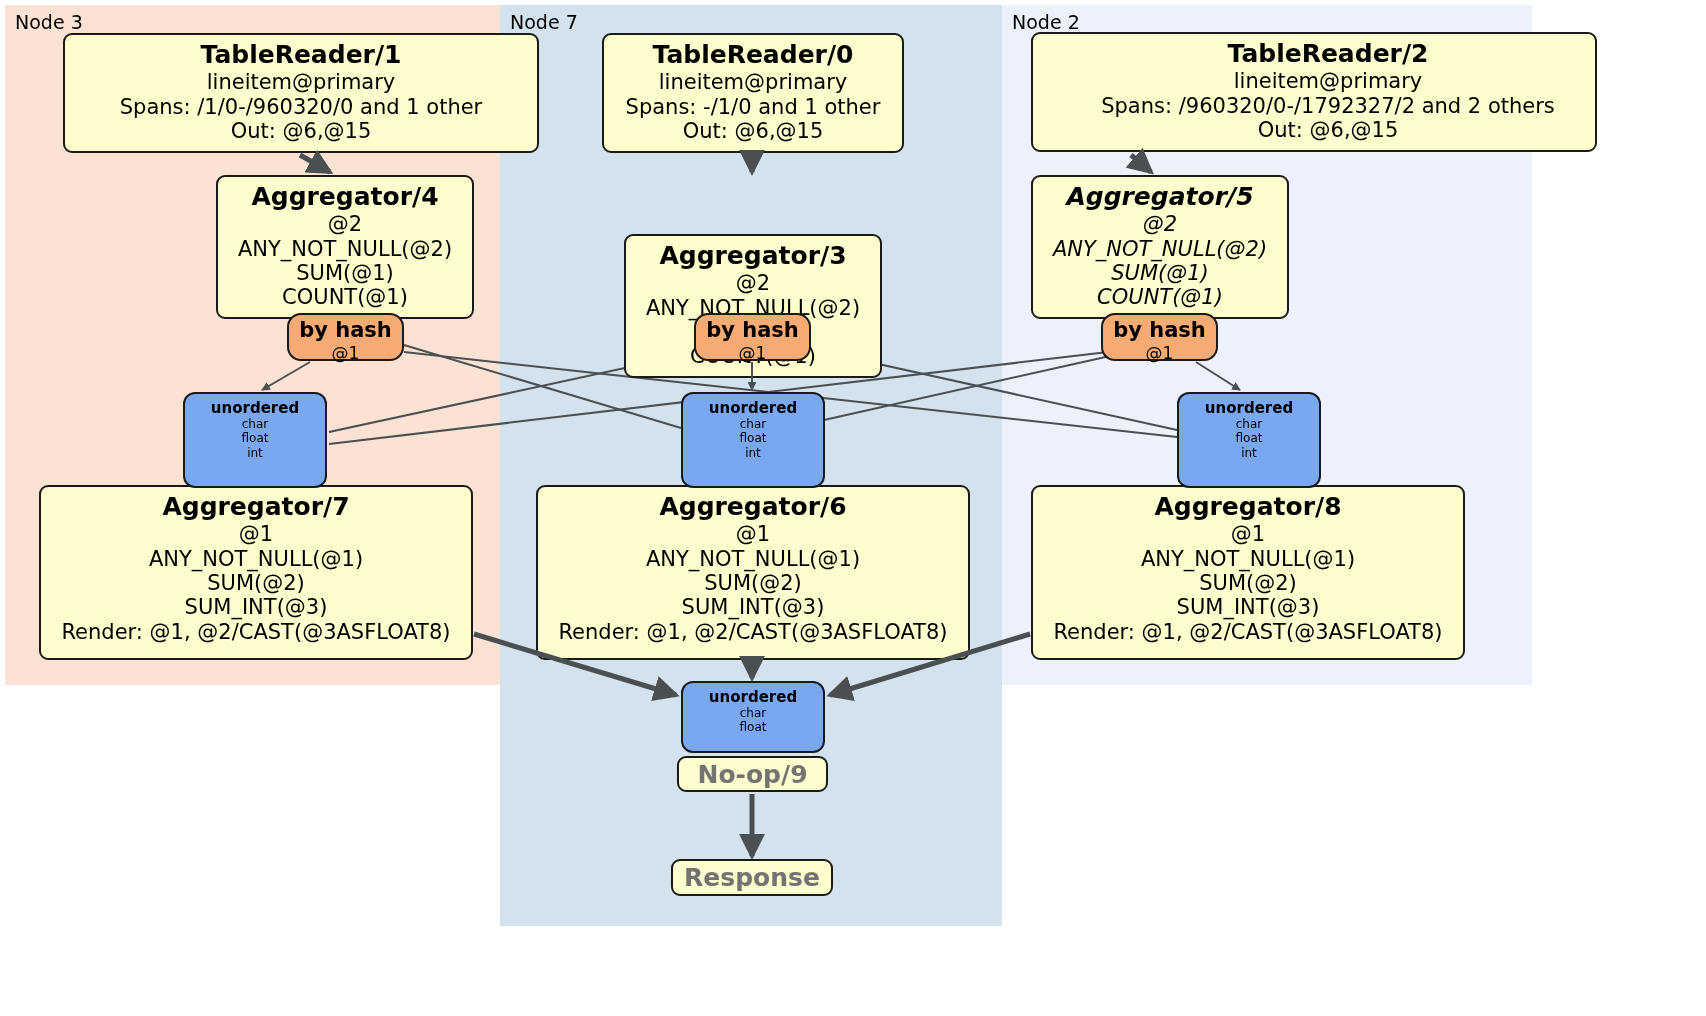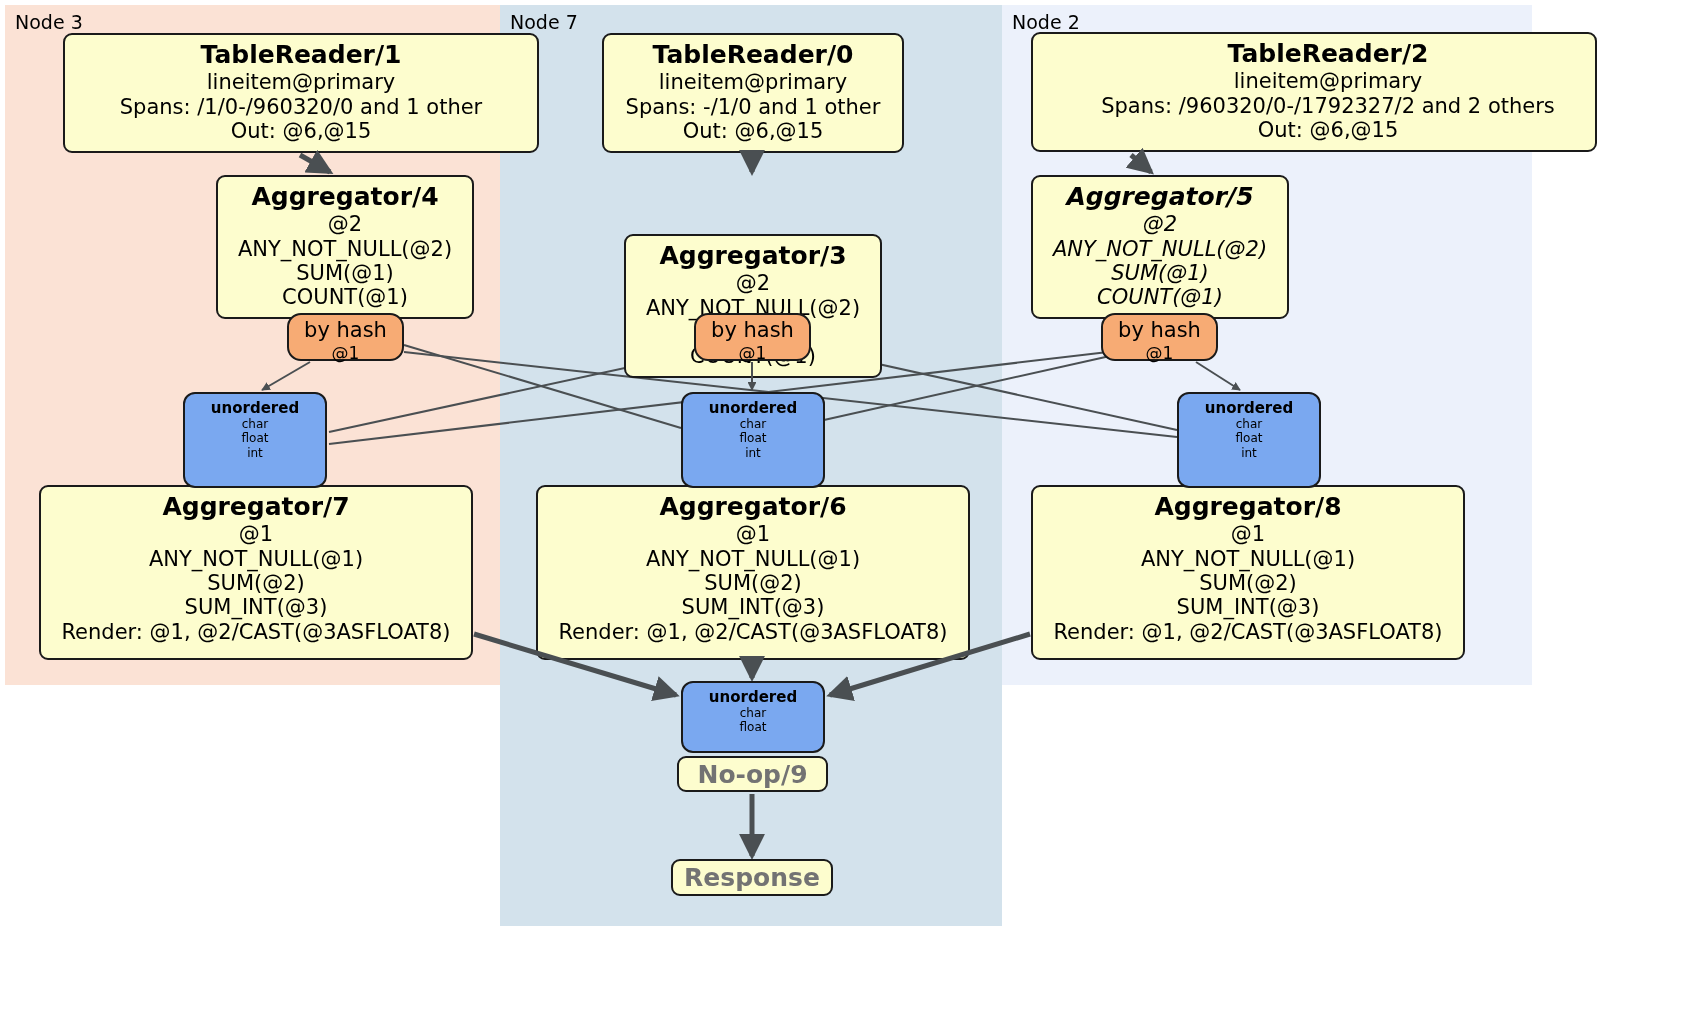--- a/index.html
+++ b/index.html
@@ -63,21 +63,21 @@
     box-sizing: border-box;
     background: #f7ab74;
     border: 2px solid #1a1a1a;
     border-radius: 14px;
     text-align: center;
     color: #000;
     z-index: 7;
     padding-top: 3px;
     font-family: "DejaVu Sans", sans-serif;
   }
-  .router-box .title { font-weight: normal; font-size: 21px; line-height: 1.2; }
+  .router-box .title { font-weight: bold; font-size: 21px; line-height: 1.2; }
   .router-box .ln { font-size: 17px; line-height: 1.2; }
 
   .sync-box {
     position: absolute;
     box-sizing: border-box;
     background: #7aa8f0;
     border: 2px solid #1a1a1a;
     border-radius: 12px;
     text-align: center;
     color: #000;

